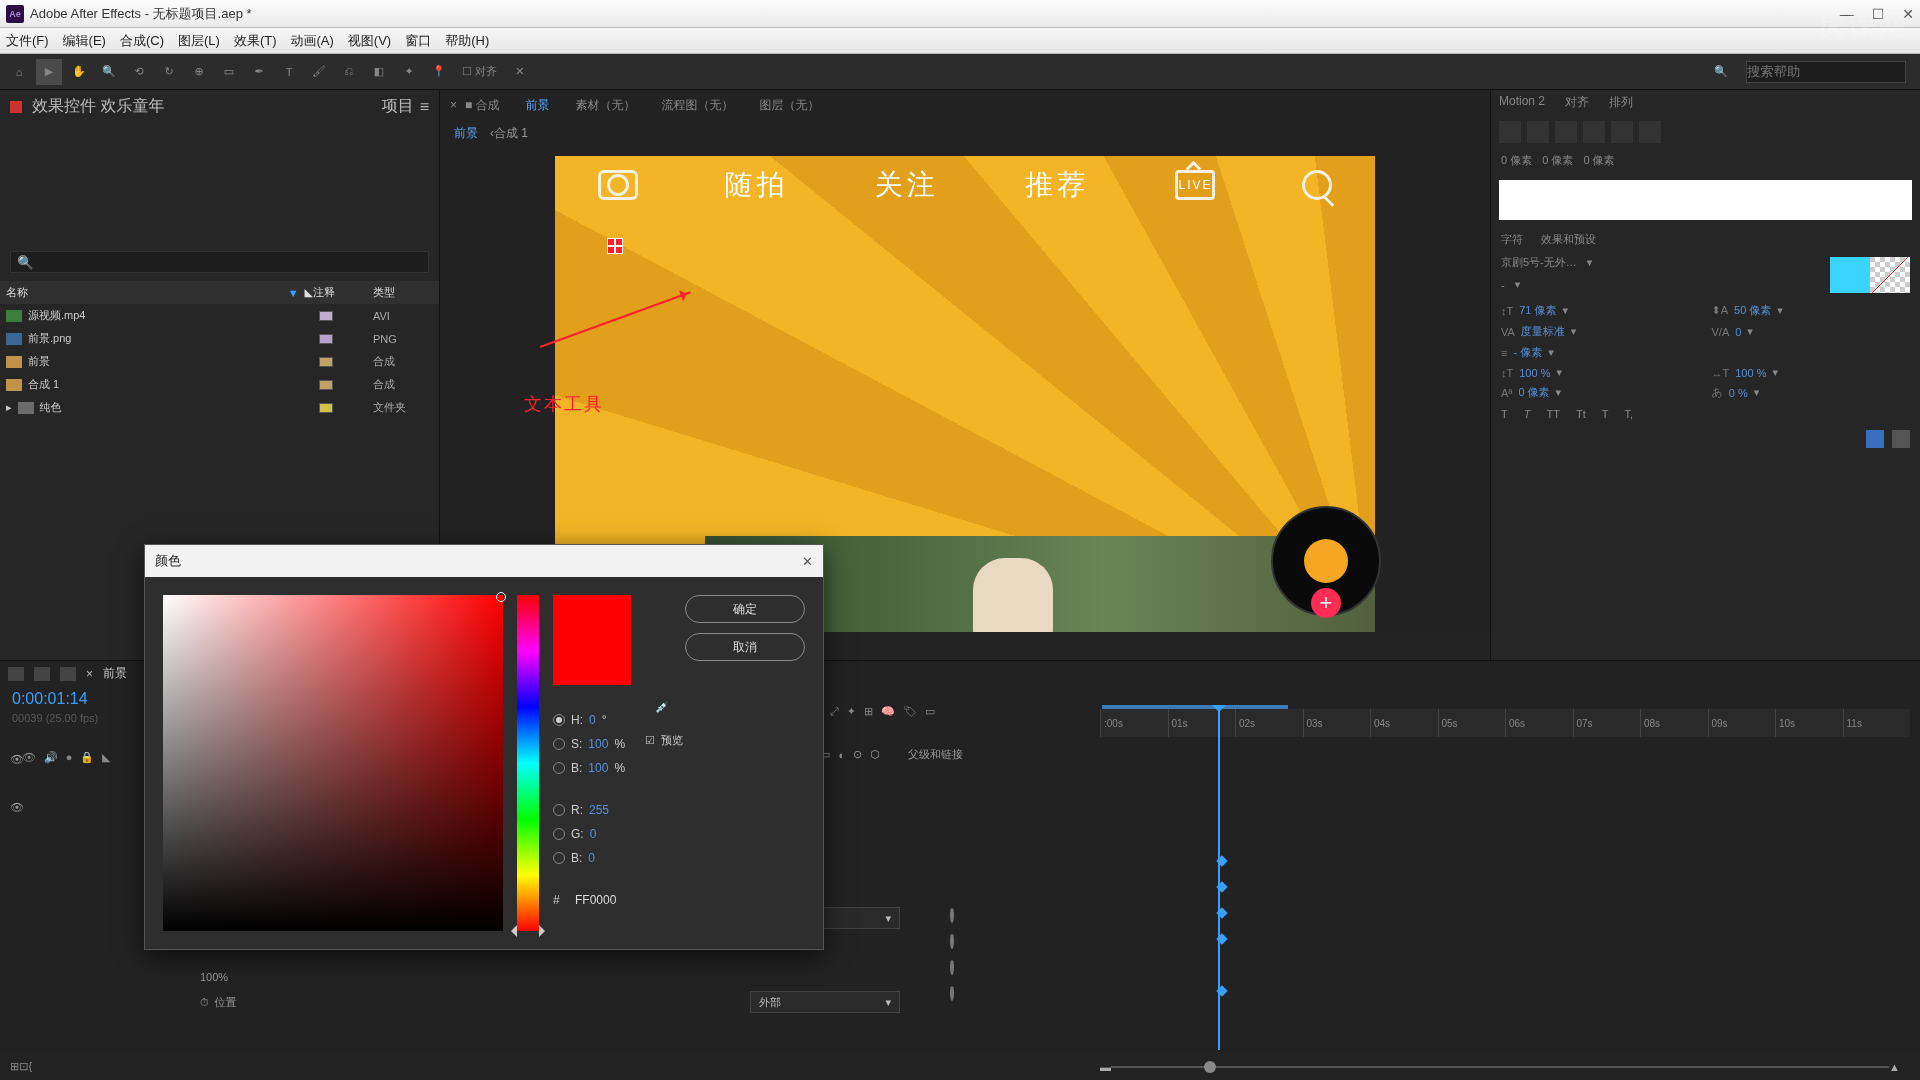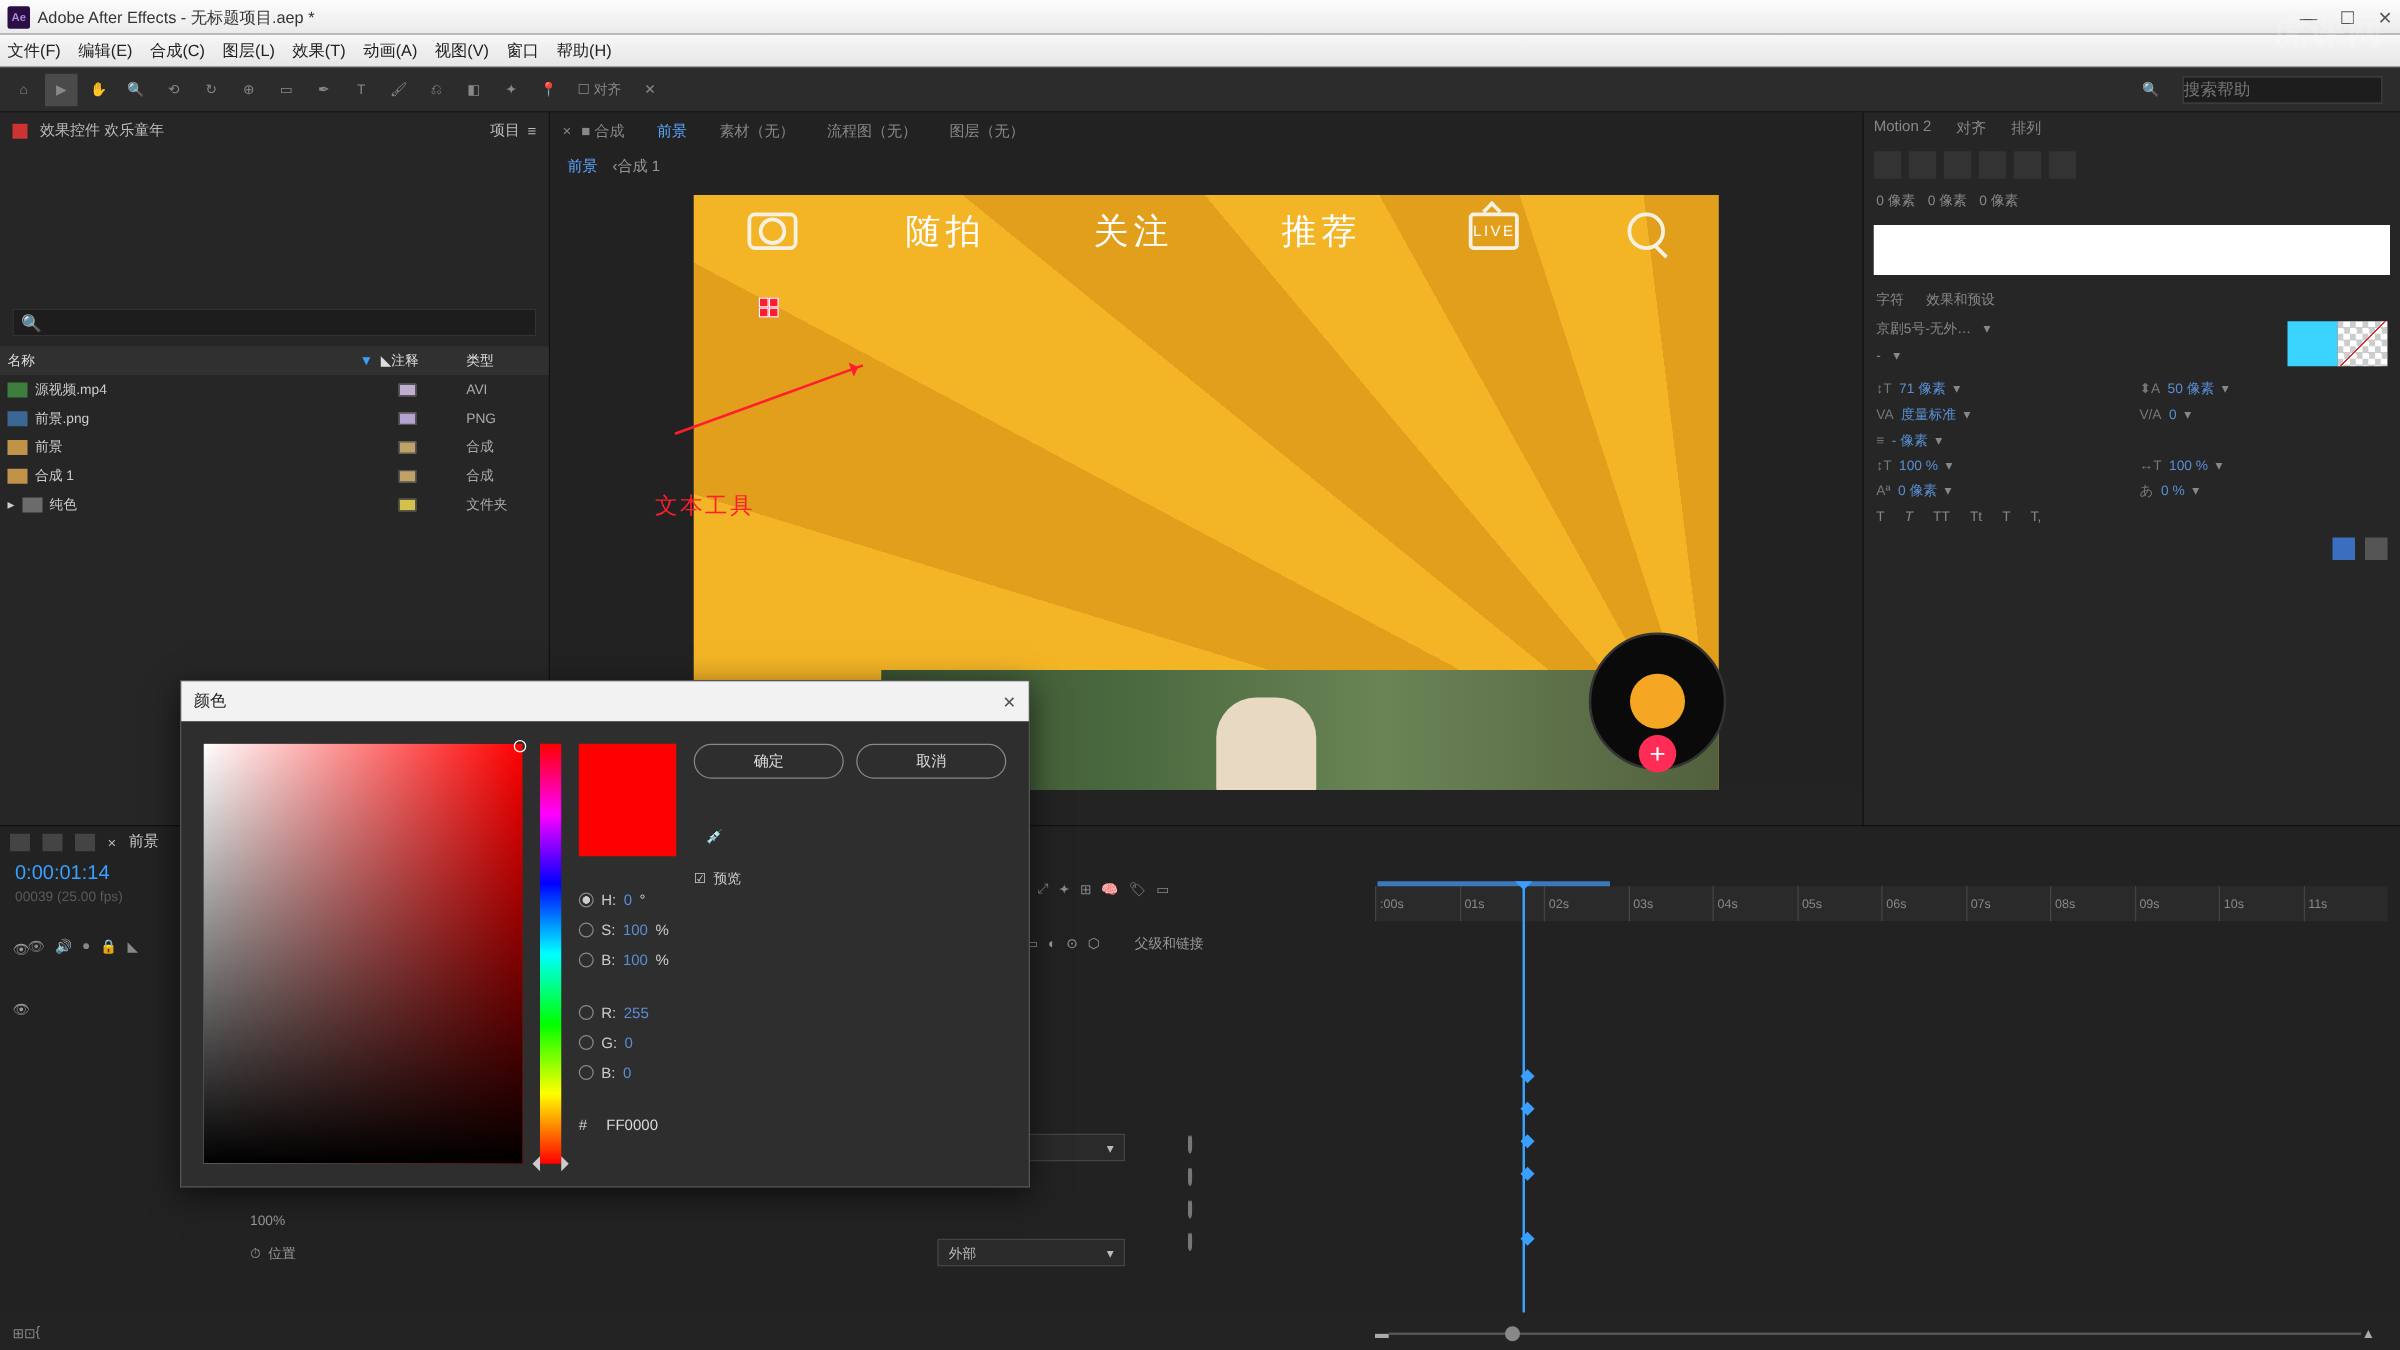--- a/index.html
+++ b/index.html
@@ -18,21 +18,21 @@
 .toolbar { height: 36px; background: #2c2c2c; display: flex; align-items: center; padding: 0 6px; border-bottom: 1px solid #111; }
 .tool { width: 26px; height: 26px; margin-right: 4px; display: inline-flex; align-items: center; justify-content: center; color: #888; }
 .tool.sel { background: #4a4a4a; }
 .spacer { flex: 1; }
 .workspace-tabs { display: flex; color: #888; }
 .workspace-tabs span { padding: 0 22px; line-height: 36px; border-left: 1px solid #111; }
 .search-box { width: 160px; height: 22px; background: #1d1d1d; border: 1px solid #444; margin: 0 8px; }
 
 
 .left-panel { position: absolute; left: 0; top: 90px; width: 440px; bottom: 420px; background: #262626; border-right: 1px solid #111; }
-.left-header { display: flex; align-items: center; padding: 6px 10px; color: #bbb; font-size: 12px; }
+.left-header { display: flex; align-items: center; padding: 6px 10px; color: #bbb; font-size: 16px; }
 .left-header .dot { width: 12px; height: 12px; background: #c33; margin-right: 10px; }
 .search-row { padding: 8px 10px; }
 .search-row .srch { width: 100%; height: 22px; background: #1d1d1d; border: 1px solid #333; color: #777; padding: 0 6px; }
 .proj-head { display: flex; align-items: center; padding: 4px 6px; color: #ddd; background: #303030; }
 .proj-head .col-name { flex: 1; }
 .proj-head .blue-tri { color: #3aa0ff; margin: 0 6px; }
 .proj-head .col-note { width: 60px; }
 .proj-head .col-type { width: 60px; }
 .proj-row { display: flex; align-items: center; padding: 4px 6px; color: #ccc; }
 .proj-row .ic { width: 16px; height: 12px; margin-right: 6px; }
@@ -127,21 +127,21 @@
 .cd-title .x { margin-left: auto; color: #555; cursor: default; }
 .cd-body { display: flex; padding: 18px; gap: 14px; }
 .cd-field { width: 340px; height: 336px; background: linear-gradient(to top, #000, transparent), linear-gradient(to right, #fff, #f00); position: relative; }
 .cd-field .picker { position: absolute; right: -3px; top: -3px; width: 10px; height: 10px; border: 1px solid #fff; border-radius: 50%; }
 .cd-hue { width: 22px; height: 336px; background: linear-gradient(#f00,#f0f,#00f,#0ff,#0f0,#ff0,#f00); position: relative; }
 .cd-hue .arrow-l, .cd-hue .arrow-r { position: absolute; top: -2px; width: 0; height: 0; border: 6px solid transparent; }
 .cd-hue .arrow-l { left: -12px; border-right-color: #ccc; bottom: -6px; top: auto; }
 .cd-hue .arrow-r { right: -12px; border-left-color: #ccc; bottom: -6px; top: auto; }
 .cd-preview { width: 78px; height: 90px; background: #ff0000; }
 .cd-right { flex: 1; }
-.cd-btns { display: flex; flex-direction: row; gap: 10px; margin-bottom: 40px; align-items: flex-end; }
+.cd-btns { display: flex; flex-direction: column; gap: 10px; margin-bottom: 40px; align-items: flex-end; }
 .cd-btn { width: 120px; height: 28px; background: #2e2e2e; border: 1px solid #888; border-radius: 14px; color: #ddd; display: flex; align-items: center; justify-content: center; font-size: 12px; }
 .cd-inputs { display: flex; flex-direction: column; gap: 10px; color: #ccc; font-size: 12px; }
 .cd-inputs .row { display: flex; align-items: center; gap: 6px; }
 .cd-inputs .radio { width: 12px; height: 12px; border: 1px solid #888; border-radius: 50%; }
 .cd-inputs .radio.sel { background: radial-gradient(#ccc 40%, transparent 45%); }
 .cd-inputs .val { color: #5a8fd6; }
 .cd-eyedrop { width: 24px; height: 24px; color: #ddd; margin-left: 10px; }
 .cd-preview-check { display: flex; align-items: center; gap: 6px; margin-top: 8px; color: #ccc; }
 
 

